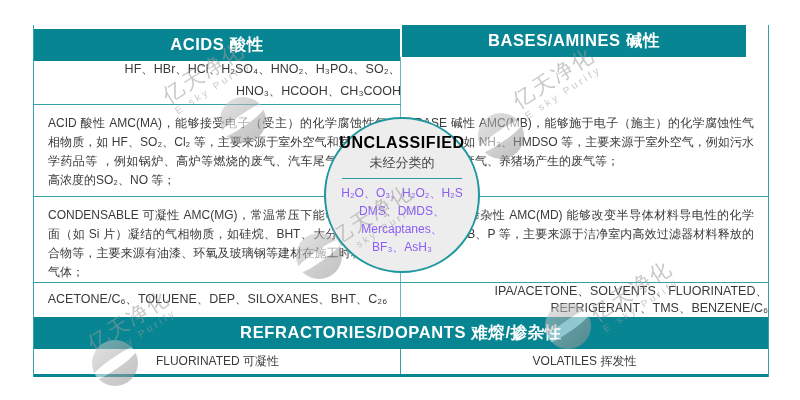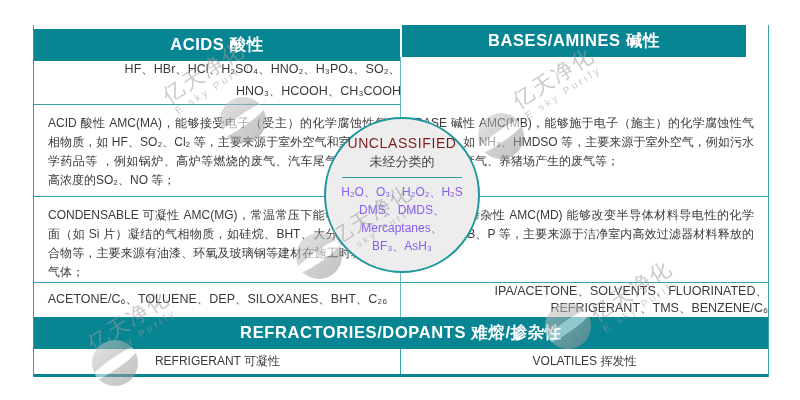--- a/index.html
+++ b/index.html
@@ -29,21 +29,21 @@
   .desc{font-size:12px;line-height:1.58;text-align:justify;padding:9px 14px 0 14px;}
   
   .bar{left:0;top:292px;width:734px;height:32px;background:#078593;color:#fff;font-size:16.5px;
        font-weight:bold;letter-spacing:.6px;display:flex;align-items:center;justify-content:center;}
   .r5{top:324px;height:25px;font-size:12px;display:flex;align-items:center;justify-content:center;}
   .bstrip{position:absolute;left:0;top:349px;width:734px;height:3px;background:#078593;}
   
   .circle{position:absolute;left:290px;top:92px;width:152px;height:152px;border-radius:50%;
           background:#ededed;border:2px solid #1e979e;z-index:3;
           display:flex;flex-direction:column;align-items:center;justify-content:center;text-align:center;}
-  .c-title{font-size:14px;letter-spacing:.6px;color:#7f1d1d;font-weight:400;}
+  .c-title{font-size:16px;letter-spacing:.6px;color:#000000;font-weight:700;}
   .c-sub{font-size:13px;margin-top:2px;color:#464646;}
   .c-div{width:120px;height:1px;background:#2a9aa0;margin:6px 0 5px 0;}
   .c-line{font-size:12px;line-height:1.5;color:#8b5cf6;}
   
   .wm{position:absolute;z-index:6;pointer-events:none;opacity:.55;}
   .wm-text{position:absolute;transform:rotate(-33deg);color:#9c9c9c;text-align:center;white-space:nowrap;}
   .wm-cn{font-size:21px;letter-spacing:2px;}
   .wm-en{font-size:10px;letter-spacing:3px;margin-top:-2px;}
   .wm-logo{position:absolute;width:46px;height:46px;border-radius:50%;overflow:hidden;
            background:linear-gradient(135deg,#cdcdcd 0%,#a9a9a9 55%,#8f8f8f 100%);}
@@ -90,21 +90,21 @@
     <div class="cell r4 colR chem flexc" style="padding-left:52px;line-height:1.35;">
       <div>IPA/ACETONE、SOLVENTS、FLUORINATED、</div>
       <div>REFRIGERANT、TMS、BENZENE/C₆</div>
     </div>
 
     <div class="cell bar">
       <span>REFRACTORIES/DOPANTS 难熔/掺杂性</span>
     </div>
 
     <div class="cell r5 colL">
-      <span>REFRIGERANT 可凝性</span>
+      <span>FLUORINATED 可凝性</span>
     </div>
     <div class="cell r5 colR">
       <span>VOLATILES 挥发性</span>
     </div>
     <div class="vline2"></div>
     <div class="bstrip"></div>
 
     <div class="circle">
       <div class="c-title">UNCLASSIFIED</div>
       <div class="c-sub">未经分类的</div>

